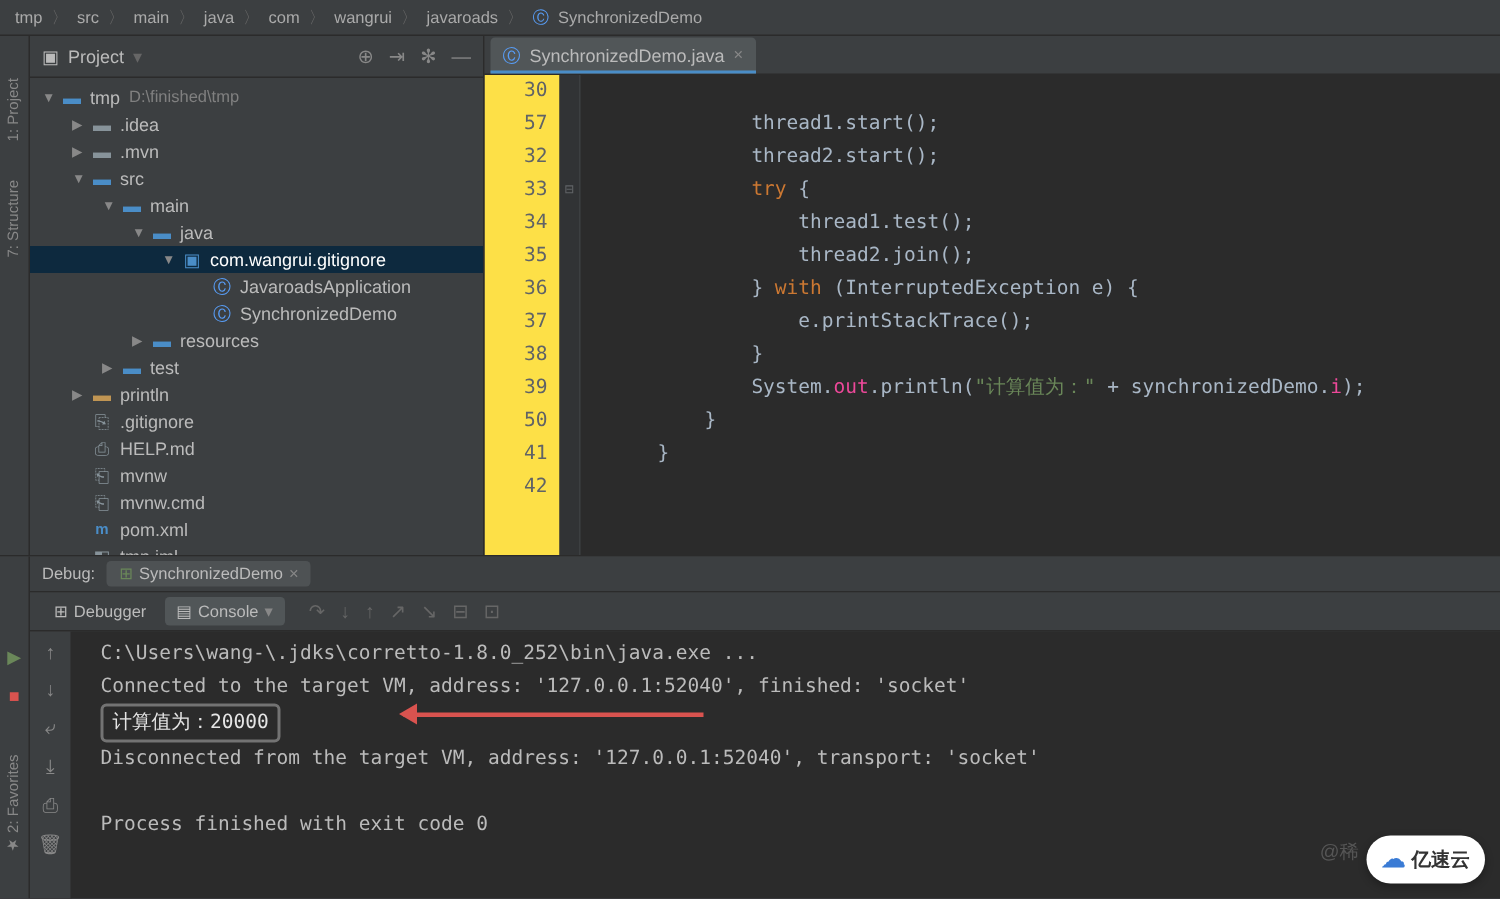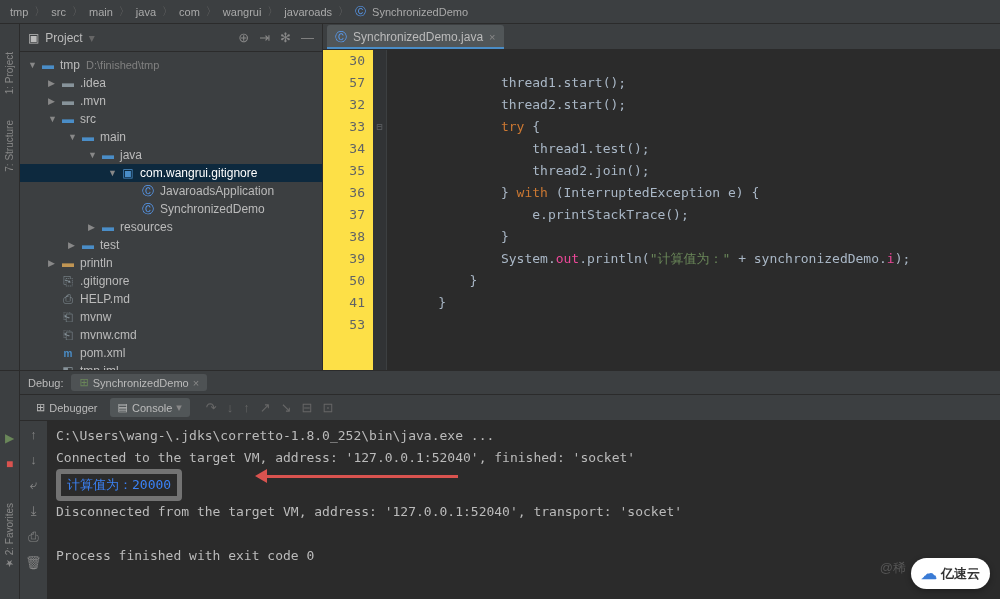--- a/index.html
+++ b/index.html
@@ -53,22 +53,22 @@
 .debug-tabs .tab.active { background: #4e5254; }
 .sub-tabs { height: 26px; background: #3c3f41; border-bottom: 1px solid #2b2b2b; display: flex; align-items: center; padding: 0 8px; font-size: 11px; color: #bbb; gap: 4px; }
 .sub-tabs .st { padding: 3px 8px; cursor: pointer; border-radius: 3px; display: flex; align-items: center; gap: 4px; }
 .sub-tabs .st.active { background: #515658; }
 .sub-tabs .toolbar-icons { display: flex; gap: 10px; margin-left: 12px; color: #666; font-size: 13px; }
 .sub-tabs .toolbar-icons span { cursor: pointer; }
 .console-wrap { flex: 1; display: flex; background: #2b2b2b; }
 .console-icons { width: 28px; background: #3c3f41; border-right: 1px solid #2b2b2b; display: flex; flex-direction: column; align-items: center; padding-top: 6px; gap: 10px; }
 .console-icons span { color: #888; font-size: 13px; cursor: pointer; }
 .console-out { flex: 1; font-family: 'Consolas', monospace; font-size: 13px; line-height: 22px; padding: 4px 8px; color: #bbb; position: relative; }
-.console-out div { white-space: pre; }
-.highlight-box { display: inline-block; border: 5px solid #737373; border-radius: 4px; padding: 0 6px; color: #3b82f6; }
+.console-out div { white-space: pre; margin-left: 11px; }
+.highlight-box { display: inline-block; border: 2px solid #737373; border-radius: 4px; padding: 0 6px; color: #e5e5e5; }
 .red-arrow { position: absolute; left: 200px; top: 48px; width: 210px; height: 14px; }
 .red-arrow::before { content: ''; position: absolute; top: 6px; left: 10px; right: 0; height: 3px; background: #d9534f; }
 .red-arrow::after { content: ''; position: absolute; left: 0; top: 0; border: 7px solid transparent; border-right: 12px solid #d9534f; }
 .watermark { position: absolute; right: 10px; bottom: 10px; background: #fff; color: #333; font-size: 13px; font-weight: bold; padding: 6px 10px; border-radius: 16px; display: flex; align-items: center; gap: 4px; box-shadow: 0 2px 6px rgba(0,0,0,0.3); }
 .watermark .logo { color: #3a7bd5; font-size: 16px; }
 .wm-text { position: absolute; right: 94px; bottom: 22px; color: #555; font-size: 13px; }
 </style>
 </head>
 <body>
 
@@ -220,21 +220,21 @@
           <div>32</div>
           <div>33</div>
           <div>34</div>
           <div>35</div>
           <div>36</div>
           <div>37</div>
           <div>38</div>
           <div>39</div>
           <div>50</div>
           <div>41</div>
-          <div>53</div>
+          <div>42</div>
       </div>
       <div class="fold-col">
         <div></div>
           <div></div>
           <div></div>
           <div>⊟</div>
           <div></div>
           <div></div>
           <div></div>
           <div></div>

